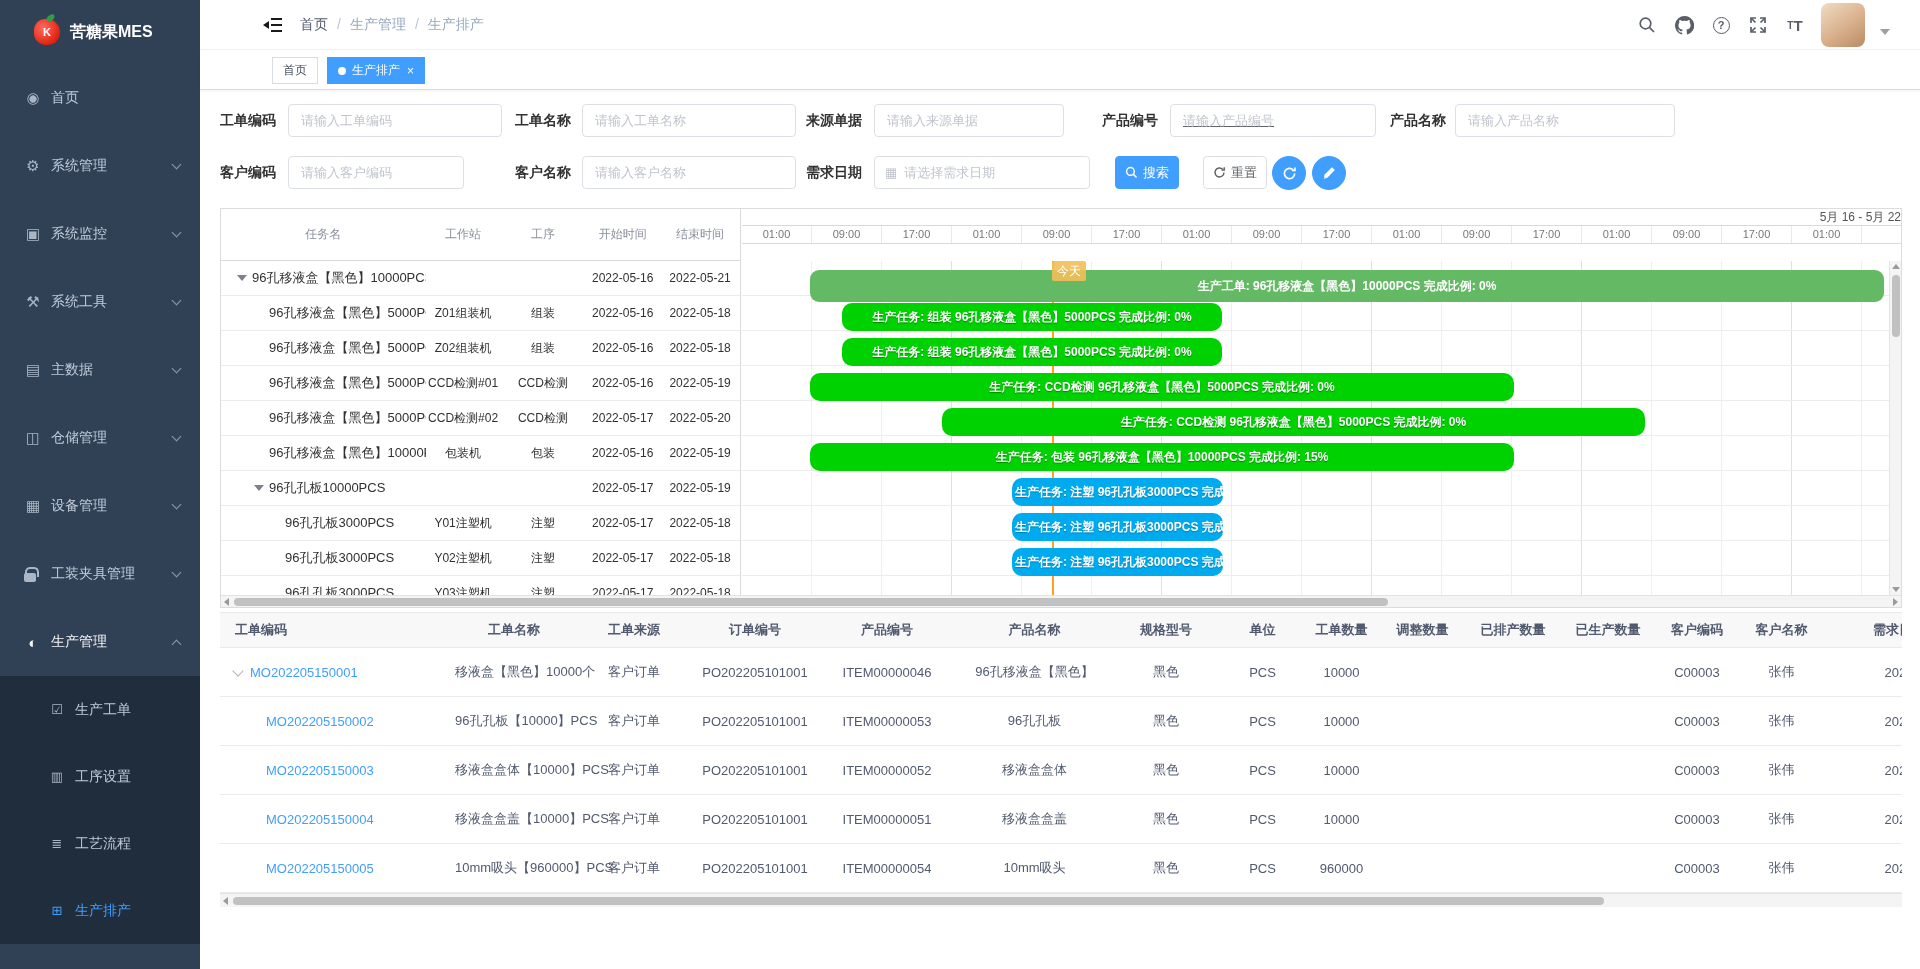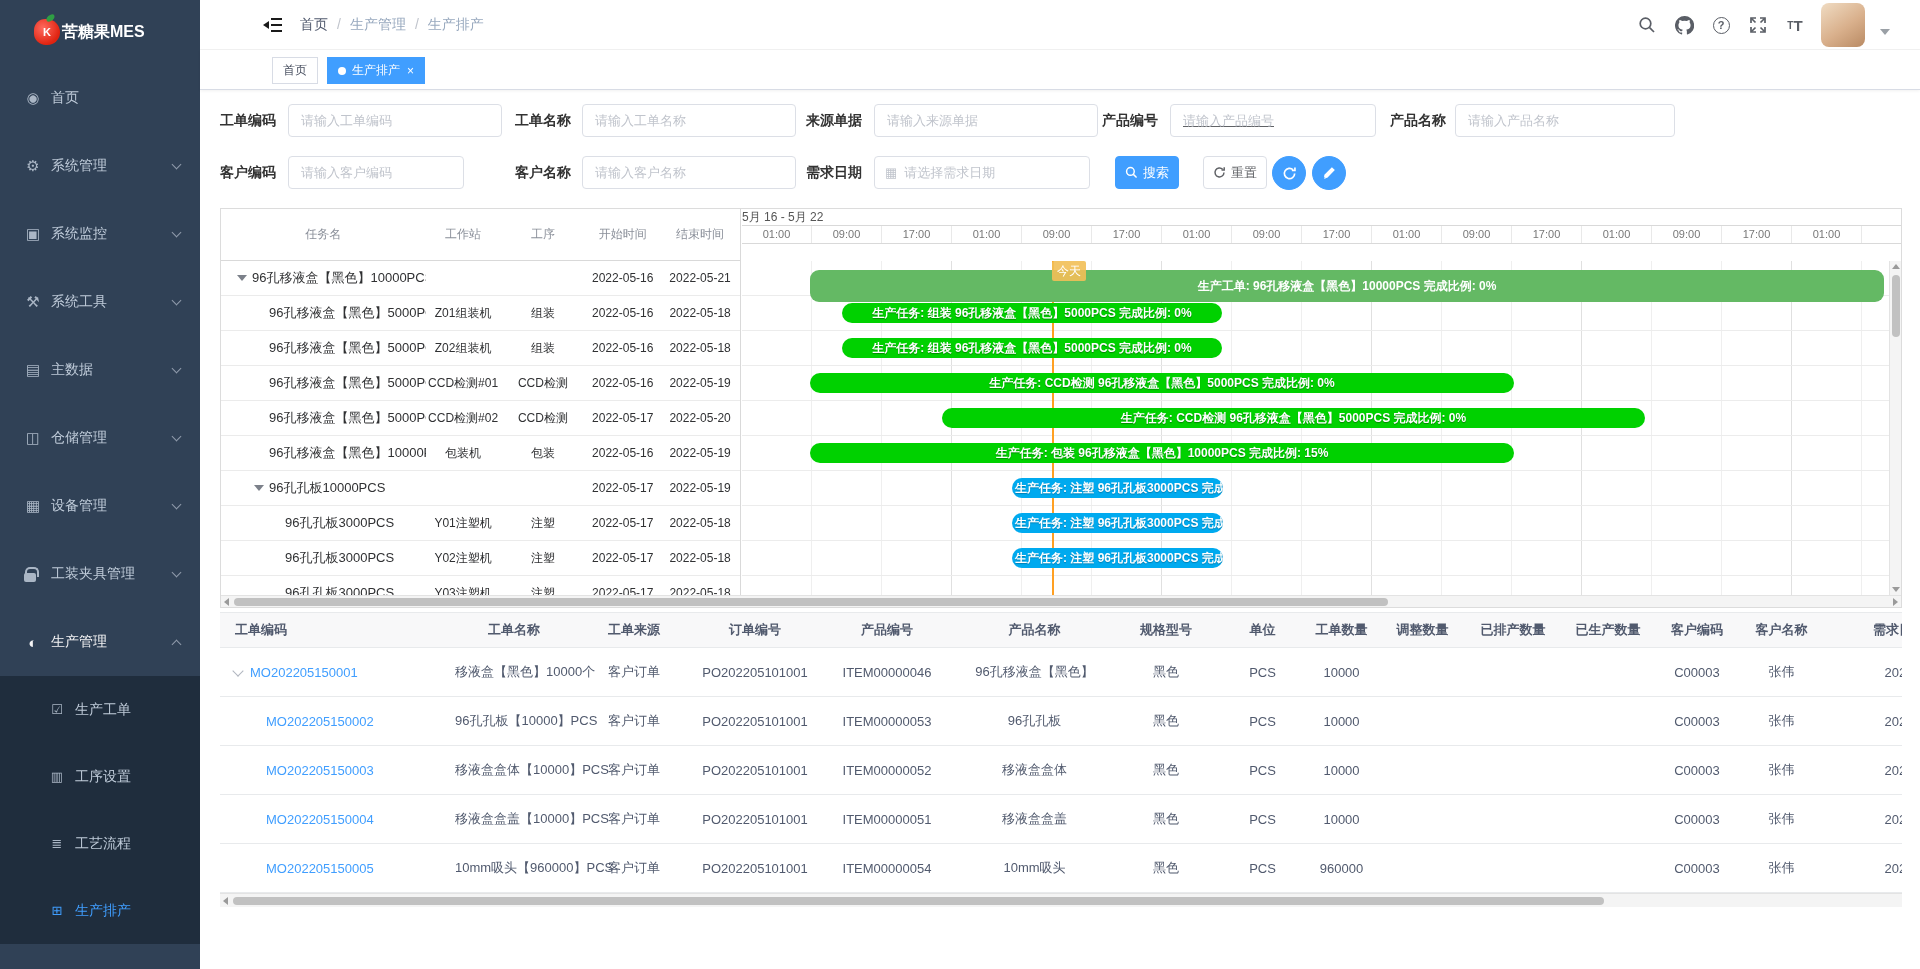--- a/index.html
+++ b/index.html
@@ -5,21 +5,21 @@
   * { margin:0; padding:0; box-sizing:border-box; }
   html,body { background:#fff; }
   body { font-family:"Liberation Sans","DejaVu Sans",sans-serif; }
   #canvas { position:relative; width:1920px; height:969px; overflow:hidden; background:#fff; }
 
   
   .sidebar { position:absolute; left:0; top:0; width:200px; height:969px; background:#304156; }
   .logo { height:64px; display:flex; align-items:center; padding-left:34px; }
   .logo-berry { width:26px; height:26px; background:radial-gradient(circle at 35% 35%, #ff6a5e, #e02310 70%); border-radius:46% 54% 52% 48%; position:relative; display:flex; align-items:center; justify-content:center; color:#fff; font-size:11px; font-weight:bold; }
   .logo-berry:before { content:''; position:absolute; top:-4px; left:12px; width:9px; height:6px; background:#2f9e44; border-radius:60% 40% 60% 40%; transform:rotate(-25deg); }
-  .logo-title { color:#fff; font-size:16px; font-weight:bold; margin-left:2px; }
+  .logo-title { color:#fff; font-size:16px; font-weight:bold; margin-left:10px; }
   .menu { position:absolute; top:64px; left:0; width:200px; }
   .menu-item { height:68px; display:flex; align-items:center; padding:0 20px 0 24px; color:#bfcbd9; font-size:14px; cursor:pointer; }
   .menu-item .mi-icon { width:18px; font-size:15px; color:#aab6c5; margin-right:9px; text-align:center; flex:none; }
   .menu-item .mi-label { flex:1; }
   .chev { width:7px; height:7px; border-right:1.5px solid #8f9bab; border-bottom:1.5px solid #8f9bab; transform:rotate(45deg); margin-top:-4px; flex:none; }
   .chev.up { transform:rotate(-135deg); margin-top:4px; }
   .menu-item.open { color:#f4f4f5; }
   .menu-item.open .mi-icon { color:#f4f4f5; }
   .submenu { background:#1f2d3d; }
   .submenu .menu-item { height:67px; padding-left:48px; }
@@ -68,32 +68,32 @@
   .g-lhead { height:52px; border-bottom:1px solid #d9d9d9; display:flex; align-items:center; color:#8a8f99; font-size:12px; }
   .g-lhead > div { text-align:center; }
   .gc-name { width:205px; } .gc-st { width:75px; } .gc-pr { width:85px; } .gc-d1 { width:75px; } .gc-d2 { width:80px; }
   .g-lrow { height:35px; display:flex; align-items:center; border-bottom:1px solid #ebebeb; font-size:13px; color:#303133; }
   .g-lrow .gc-name { display:flex; align-items:center; overflow:hidden; white-space:nowrap; }
   .g-lrow .gc-st,.g-lrow .gc-pr,.g-lrow .gc-d1,.g-lrow .gc-d2 { text-align:center; white-space:nowrap; font-size:12px; }
   .tree-caret { width:0; height:0; border-left:5px solid transparent; border-right:5px solid transparent; border-top:6px solid #7c818a; margin-right:5px; flex:none; cursor:pointer; }
   .pl-parent0 { padding-left:16px; } .pl-child0 { padding-left:48px; } .pl-parent1 { padding-left:33px; } .pl-child1 { padding-left:64px; }
 
   .g-right { position:absolute; left:521px; top:0; right:0; bottom:12px; overflow:hidden; }
-  .g-range { height:17px; border-bottom:1px solid #d9d9d9; text-align:left; font-size:12px; color:#555; line-height:16px; }
+  .g-range { height:17px; border-bottom:1px solid #d9d9d9; text-align:right; font-size:12px; color:#555; line-height:16px; }
   .g-days { height:17px; border-bottom:1px solid #d9d9d9; display:flex; }
   .g-day { width:210px; border-right:1px solid #d9d9d9; text-align:center; font-size:12px; color:#444; line-height:16px; }
   .g-day-block { width:96px; background:#c8c8c8; }
   .g-day-partial { flex:1; font-size:12px; color:#444; line-height:16px; padding-left:2px; overflow:hidden; white-space:nowrap; }
   .g-hours { height:18px; border-bottom:1px solid #d9d9d9; display:flex; }
   .g-hour { width:70px; border-right:1px solid #e9e9e9; text-align:center; font-size:11px; color:#777; line-height:17px; }
   .g-body { position:absolute; left:0; top:52px; right:0; bottom:0; background-image:repeating-linear-gradient(90deg, transparent 0 209px, #e0e0e0 209px 210px), repeating-linear-gradient(90deg, transparent 0 69px, #efefef 69px 70px); }
   .g-brow { height:35px; border-bottom:1px solid #ececec; position:relative; }
   .today-line { position:absolute; left:310px; top:0; bottom:0; width:2px; background:#ffa022; z-index:1; }
   .today-label { position:absolute; left:310px; top:0; width:34px; height:20px; background:rgba(242,191,87,.9); color:#fff; font-size:12px; text-align:center; line-height:20px; z-index:3; border-radius:2px; }
-  .bar { position:absolute; top:7px; height:20px; border-radius:10px; color:#fff; font-size:12px; font-weight:bold; display:flex; align-items:center; justify-content:center; overflow:hidden; white-space:nowrap; z-index:2; cursor:pointer; }
+  .bar { position:absolute; top:7px; height:28px; border-radius:10px; color:#fff; font-size:12px; font-weight:bold; display:flex; align-items:center; justify-content:center; overflow:hidden; white-space:nowrap; z-index:2; cursor:pointer; }
   .bar-order { background:#64b964; top:9px; height:32px; border-radius:9px; }
   .bar-task { background:#00d100; text-shadow:0 1px 1px rgba(0,0,0,.35); }
   .bar-machine { background:#00aaef; text-shadow:0 1px 1px rgba(0,0,0,.25); justify-content:flex-start; padding-left:3px; }
 
   
   .g-hscroll { position:absolute; left:0; bottom:0; height:12px; right:0; background:#f4f4f4; border-top:1px solid #e3e3e3; }
   .g-vscroll { position:absolute; right:0; top:52px; bottom:0; width:12px; background:#f4f4f4; border-left:1px solid #e3e3e3; z-index:4; }
   .sb-thumb-h { position:absolute; top:2px; height:8px; background:#c1c1c1; border-radius:4px; }
   .sb-thumb-v { position:absolute; left:2px; width:8px; background:#c1c1c1; border-radius:4px; }
   .arr { position:absolute; width:0; height:0; }
@@ -254,21 +254,21 @@
       <span>生产排产</span>
       <span class="close">×</span>
     </span>
   </div>
 
   <span class="f-label" style="left:220px;top:104px;">工单编码</span>
   <input class="f-input" style="left: 288px; top: 104px; width: 214px;" placeholder="请输入工单编码">
   <span class="f-label" style="left:515px;top:104px;">工单名称</span>
   <input class="f-input" style="left: 582px; top: 104px; width: 214px;" placeholder="请输入工单名称">
   <span class="f-label" style="left:806px;top:104px;">来源单据</span>
-  <input class="f-input" style="left: 874px; top: 104px; width: 224px;" placeholder="请输入来源单据">
+  <input class="f-input" style="left: 874px; top: 104px; width: 190px;" placeholder="请输入来源单据">
   <span class="f-label" style="left:1102px;top:104px;">产品编号</span>
   <input class="f-input" style="left: 1170px; top: 104px; width: 206px; text-decoration: underline;" placeholder="请输入产品编号">
   <span class="f-label" style="left:1390px;top:104px;">产品名称</span>
   <input class="f-input" style="left: 1455px; top: 104px; width: 220px;" placeholder="请输入产品名称">
 
   <span class="f-label" style="left:220px;top:156px;">客户编码</span>
   <input class="f-input" style="left: 288px; top: 156px; width: 176px;" placeholder="请输入客户编码">
   <span class="f-label" style="left:515px;top:156px;">客户名称</span>
   <input class="f-input" style="left: 582px; top: 156px; width: 214px;" placeholder="请输入客户名称">
   <span class="f-label" style="left:806px;top:156px;">需求日期</span>

